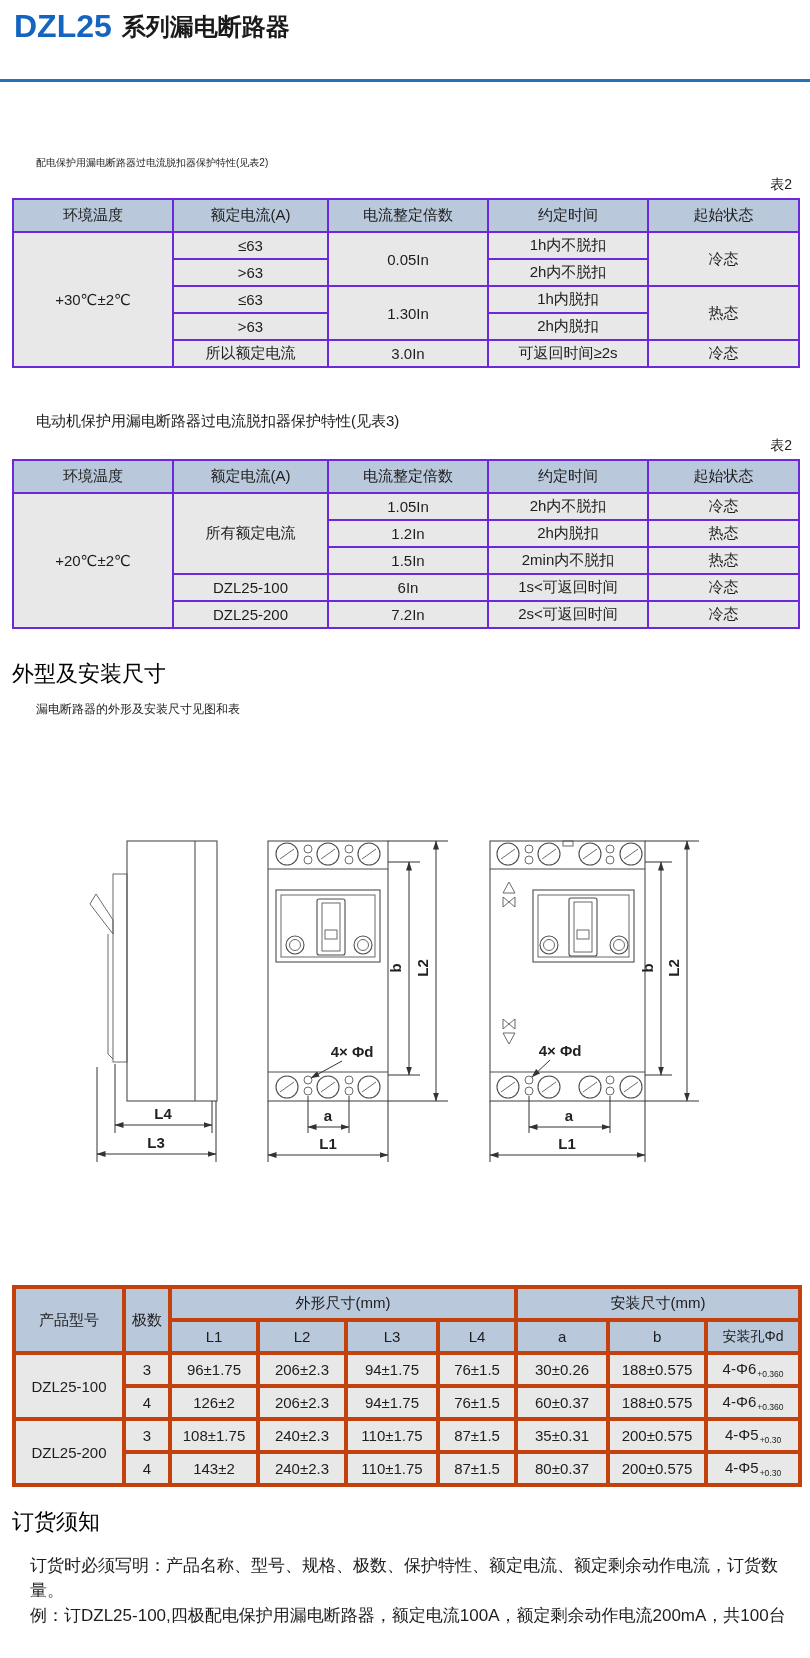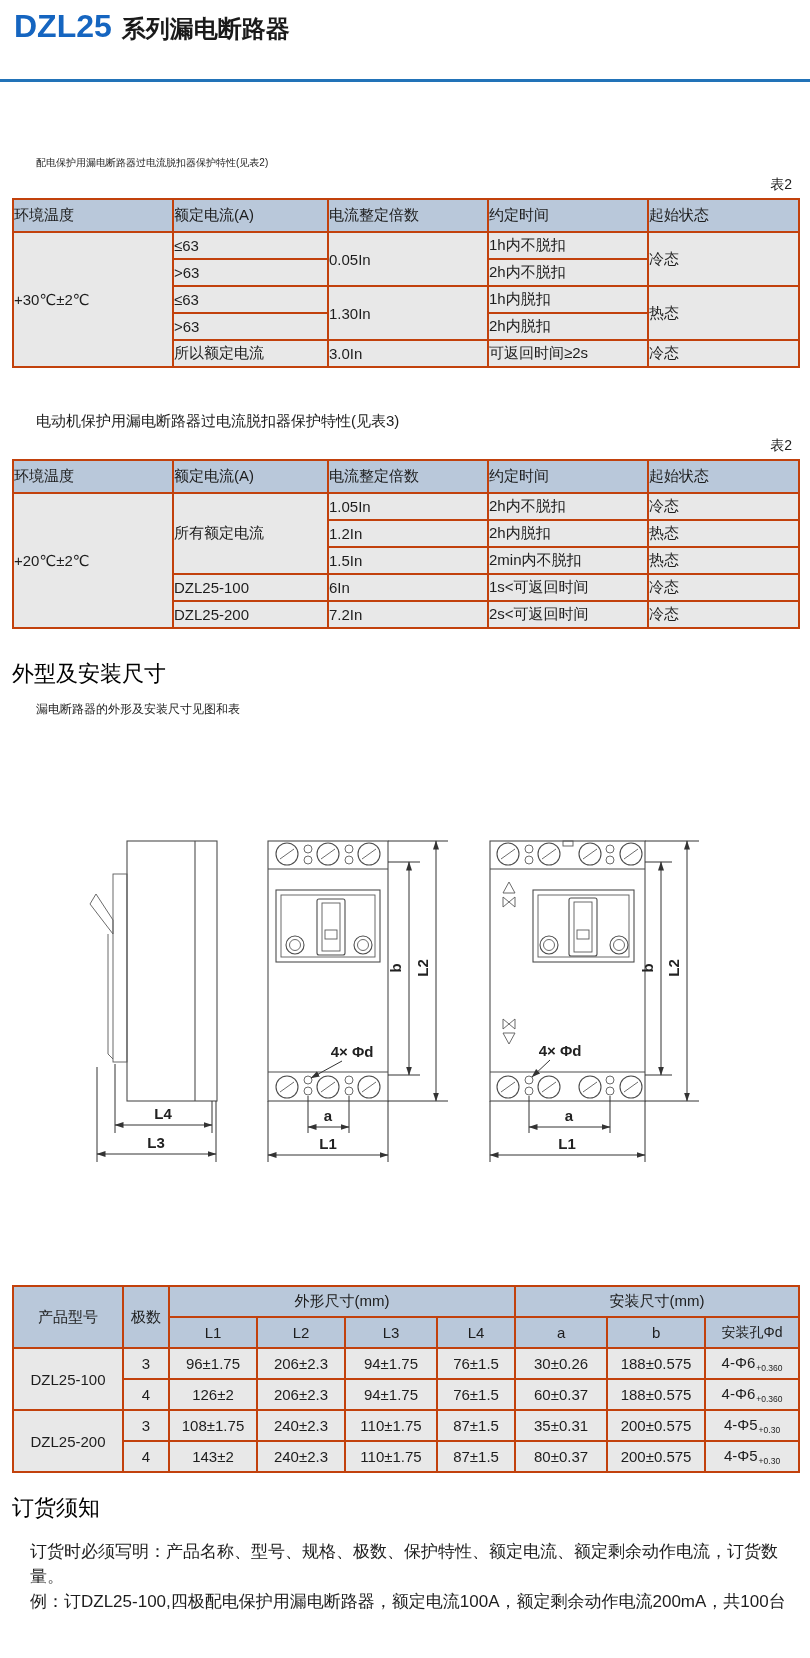--- a/index.html
+++ b/index.html
@@ -1,39 +1,39 @@
 <!DOCTYPE html>
 <html><head>
 <meta charset="utf-8">
 <style>
   html,body{margin:0;padding:0;}
   body{
     position:relative;width:810px;height:1658px;background:#ffffff;
     font-family:"Liberation Sans","DejaVu Sans",sans-serif;color:#1d1d1d;overflow:hidden;
   }
-  h1{margin:8px 0 0 14px;display:flex;align-items:flex-end;gap:10px;}
+  h1{margin:8px 0 0 14px;display:flex;align-items:center;gap:10px;}
   h1 .model{color:#1565c0;font-size:32px;font-weight:bold;}
   h1 .series{font-size:24px;font-weight:bold;color:#1a1a1a;}
   .rule{height:3px;background:#2273b8;margin-top:34px;}
   .intro{margin:74px 0 0 36px;font-size:10px;}
   .intro2{margin:44px 0 0 36px;font-size:15px;}
   .tlabel{text-align:right;margin:6px 18px 4px 0;font-size:14px;}
   table.spec{border-collapse:collapse;margin-left:12px;width:786px;table-layout:fixed;font-size:15px;}
-  table.spec td{border:2px solid #c2410c;background:#e8e8e8;text-align:left;height:25px;padding:0;}
+  table.spec td{border:2px solid #6d28d9;background:#e8e8e8;text-align:center;height:25px;padding:0;}
   table.spec tr.th td{background:#b9c8da;height:31px;}
   h2.bluehead{color:#000000;font-size:22px;margin:30px 0 0 12px;font-weight:normal;}
   h2.order{margin-top:20px;}
   .note{margin:12px 0 0 36px;font-size:12px;}
   .drw{display:block;margin:44px 0 0 12px;}
   .ln{stroke:#4d4d4d;stroke-width:1.1;fill:none;}
   .thin{stroke:#5a5a5a;stroke-width:0.9;fill:none;}
   .dim{stroke:#333;stroke-width:1;fill:none;}
   .drw text{fill:#222;font-size:15px;font-weight:bold;font-family:"Liberation Sans","DejaVu Sans",sans-serif;}
   table.dimt{border-collapse:collapse;margin:108px 0 0 12px;width:786px;table-layout:fixed;font-size:15px;}
-  table.dimt td{border:2px solid #c2410c;background:#e8e8e8;text-align:center;height:29px;padding:0;}
+  table.dimt td{border:4px solid #c2410c;background:#e8e8e8;text-align:center;height:29px;padding:0;}
   table.dimt tr.th td{background:#b9c8da;}
   td.holehead{font-size:14px;}
   .tol{display:inline-flex;font-size:8.5px;line-height:1.1;vertical-align:-3px;margin-left:1px;text-align:left;}
   .olines{margin:16px 20px 0 30px;font-size:17px;line-height:25px;}
 </style>
 </head>
 <body>
 
 <h1>
   <span class="model">DZL25</span>

